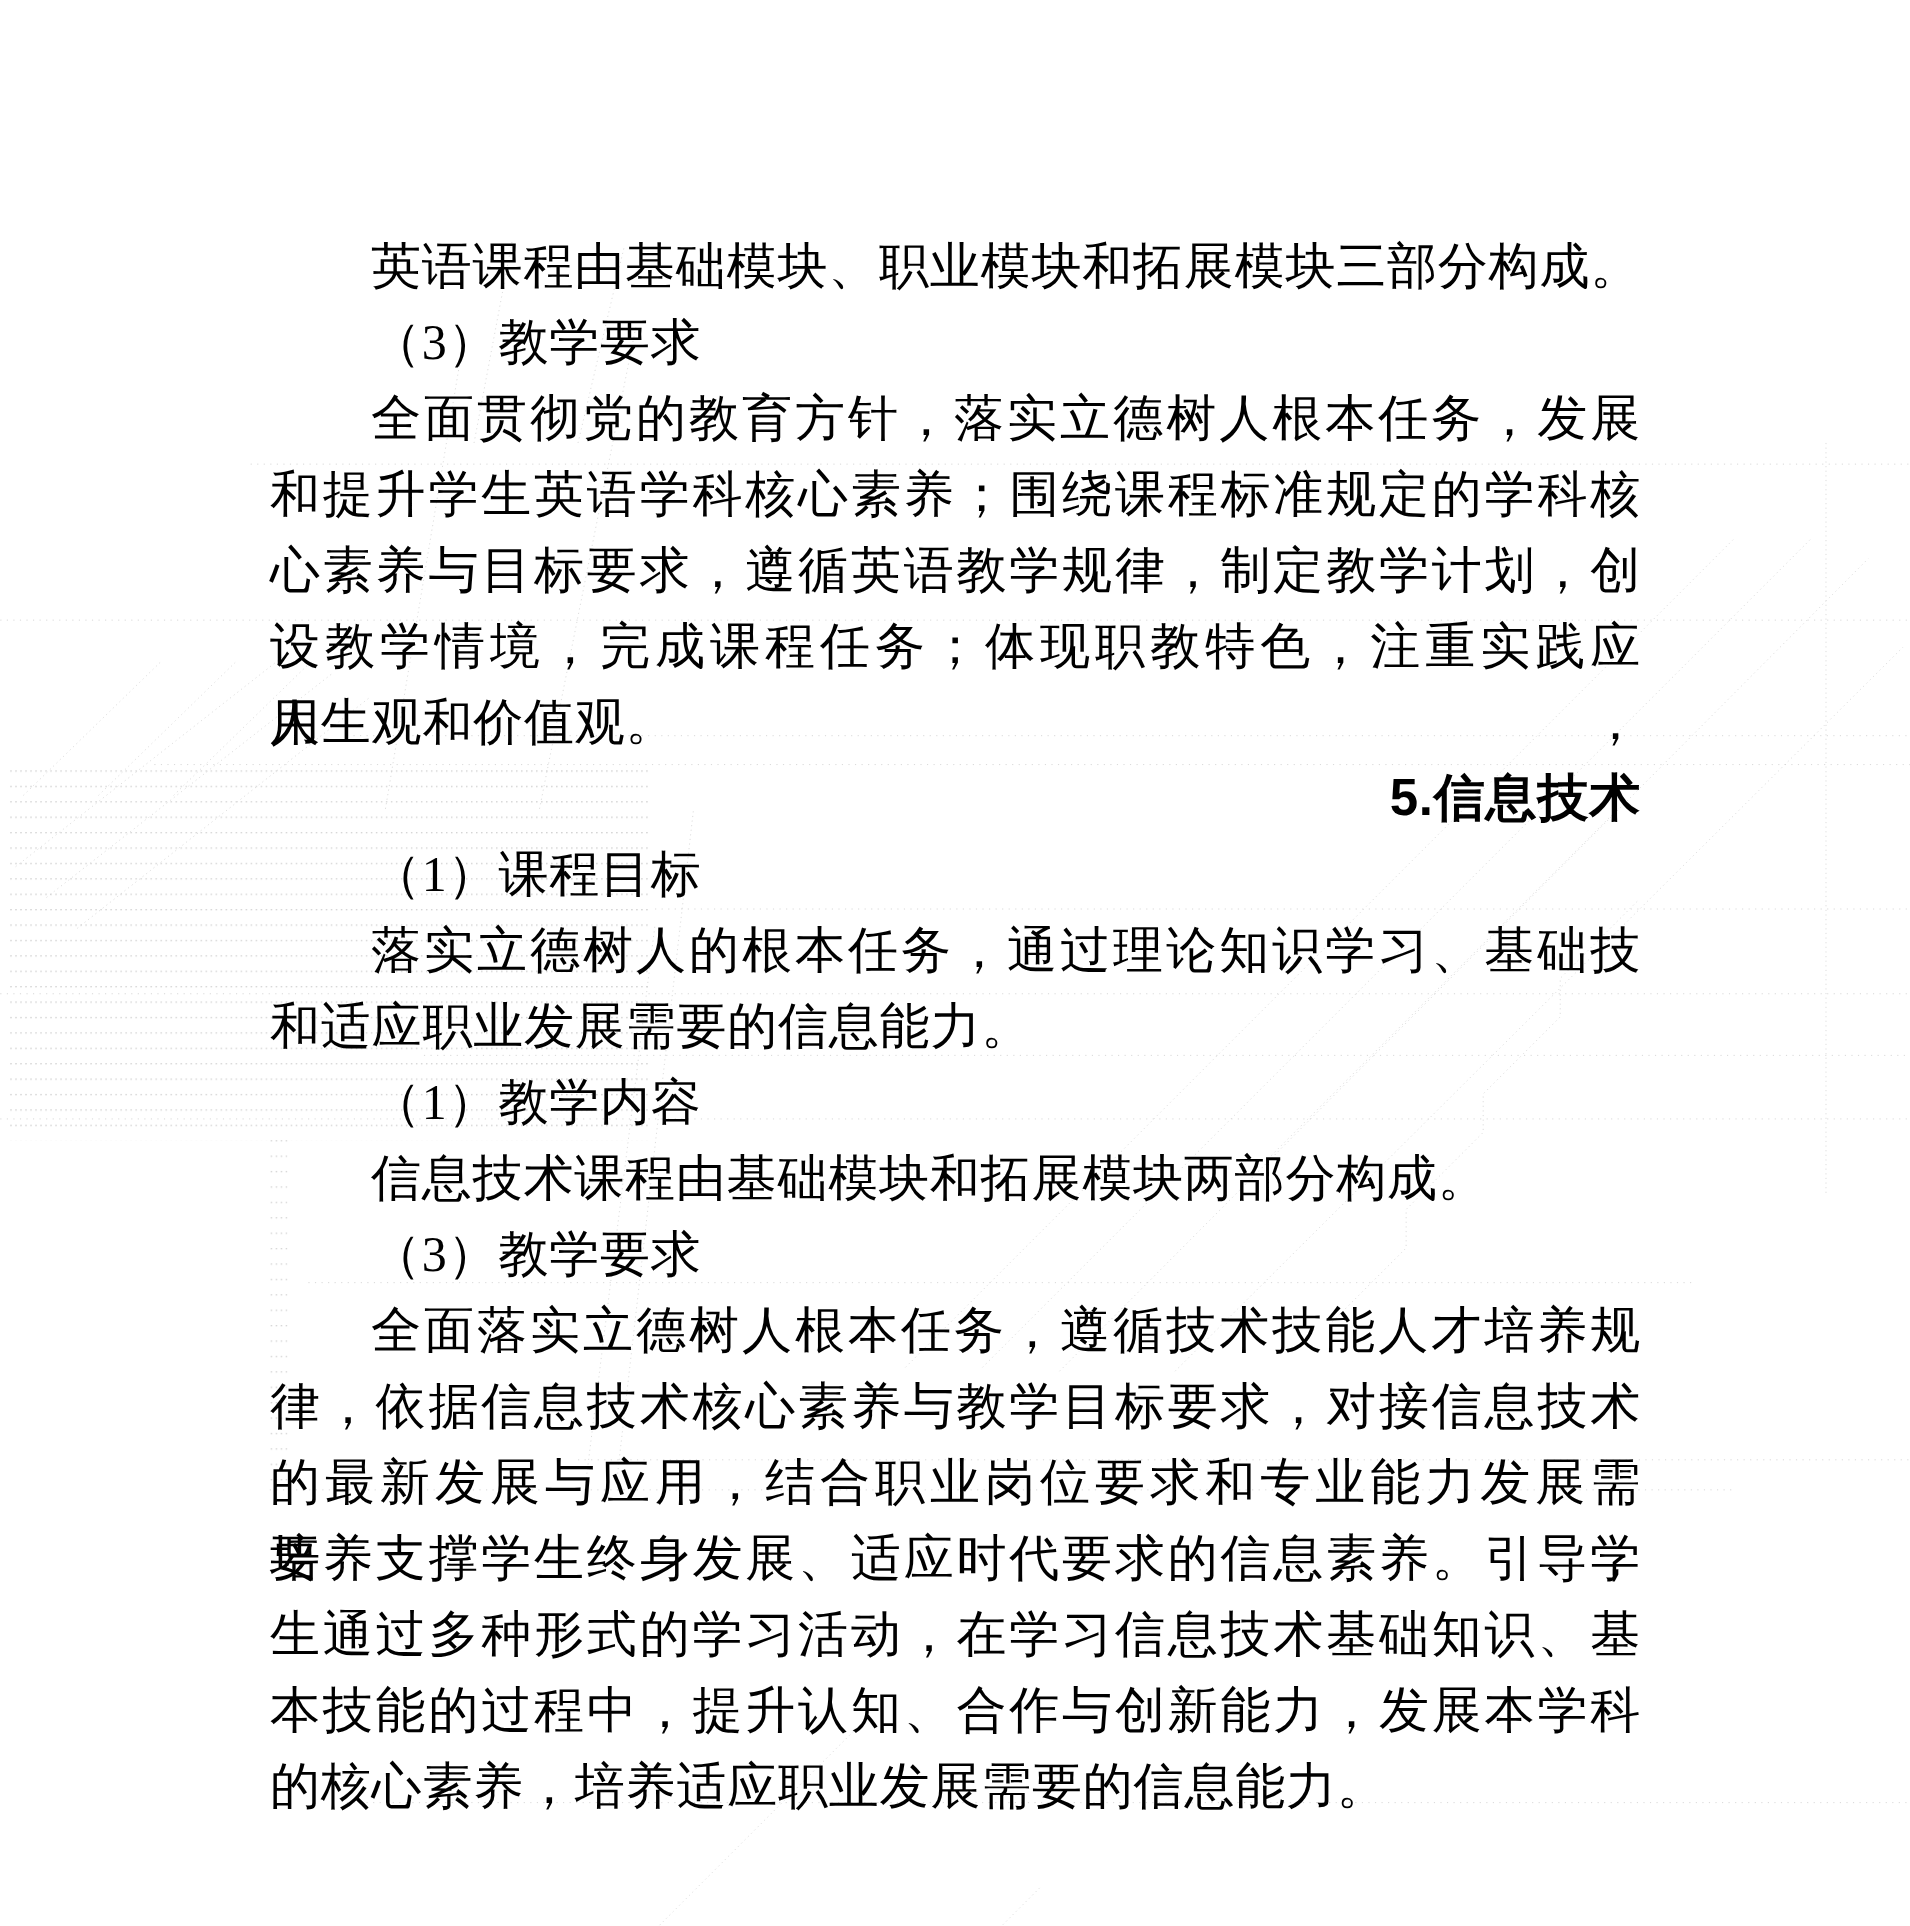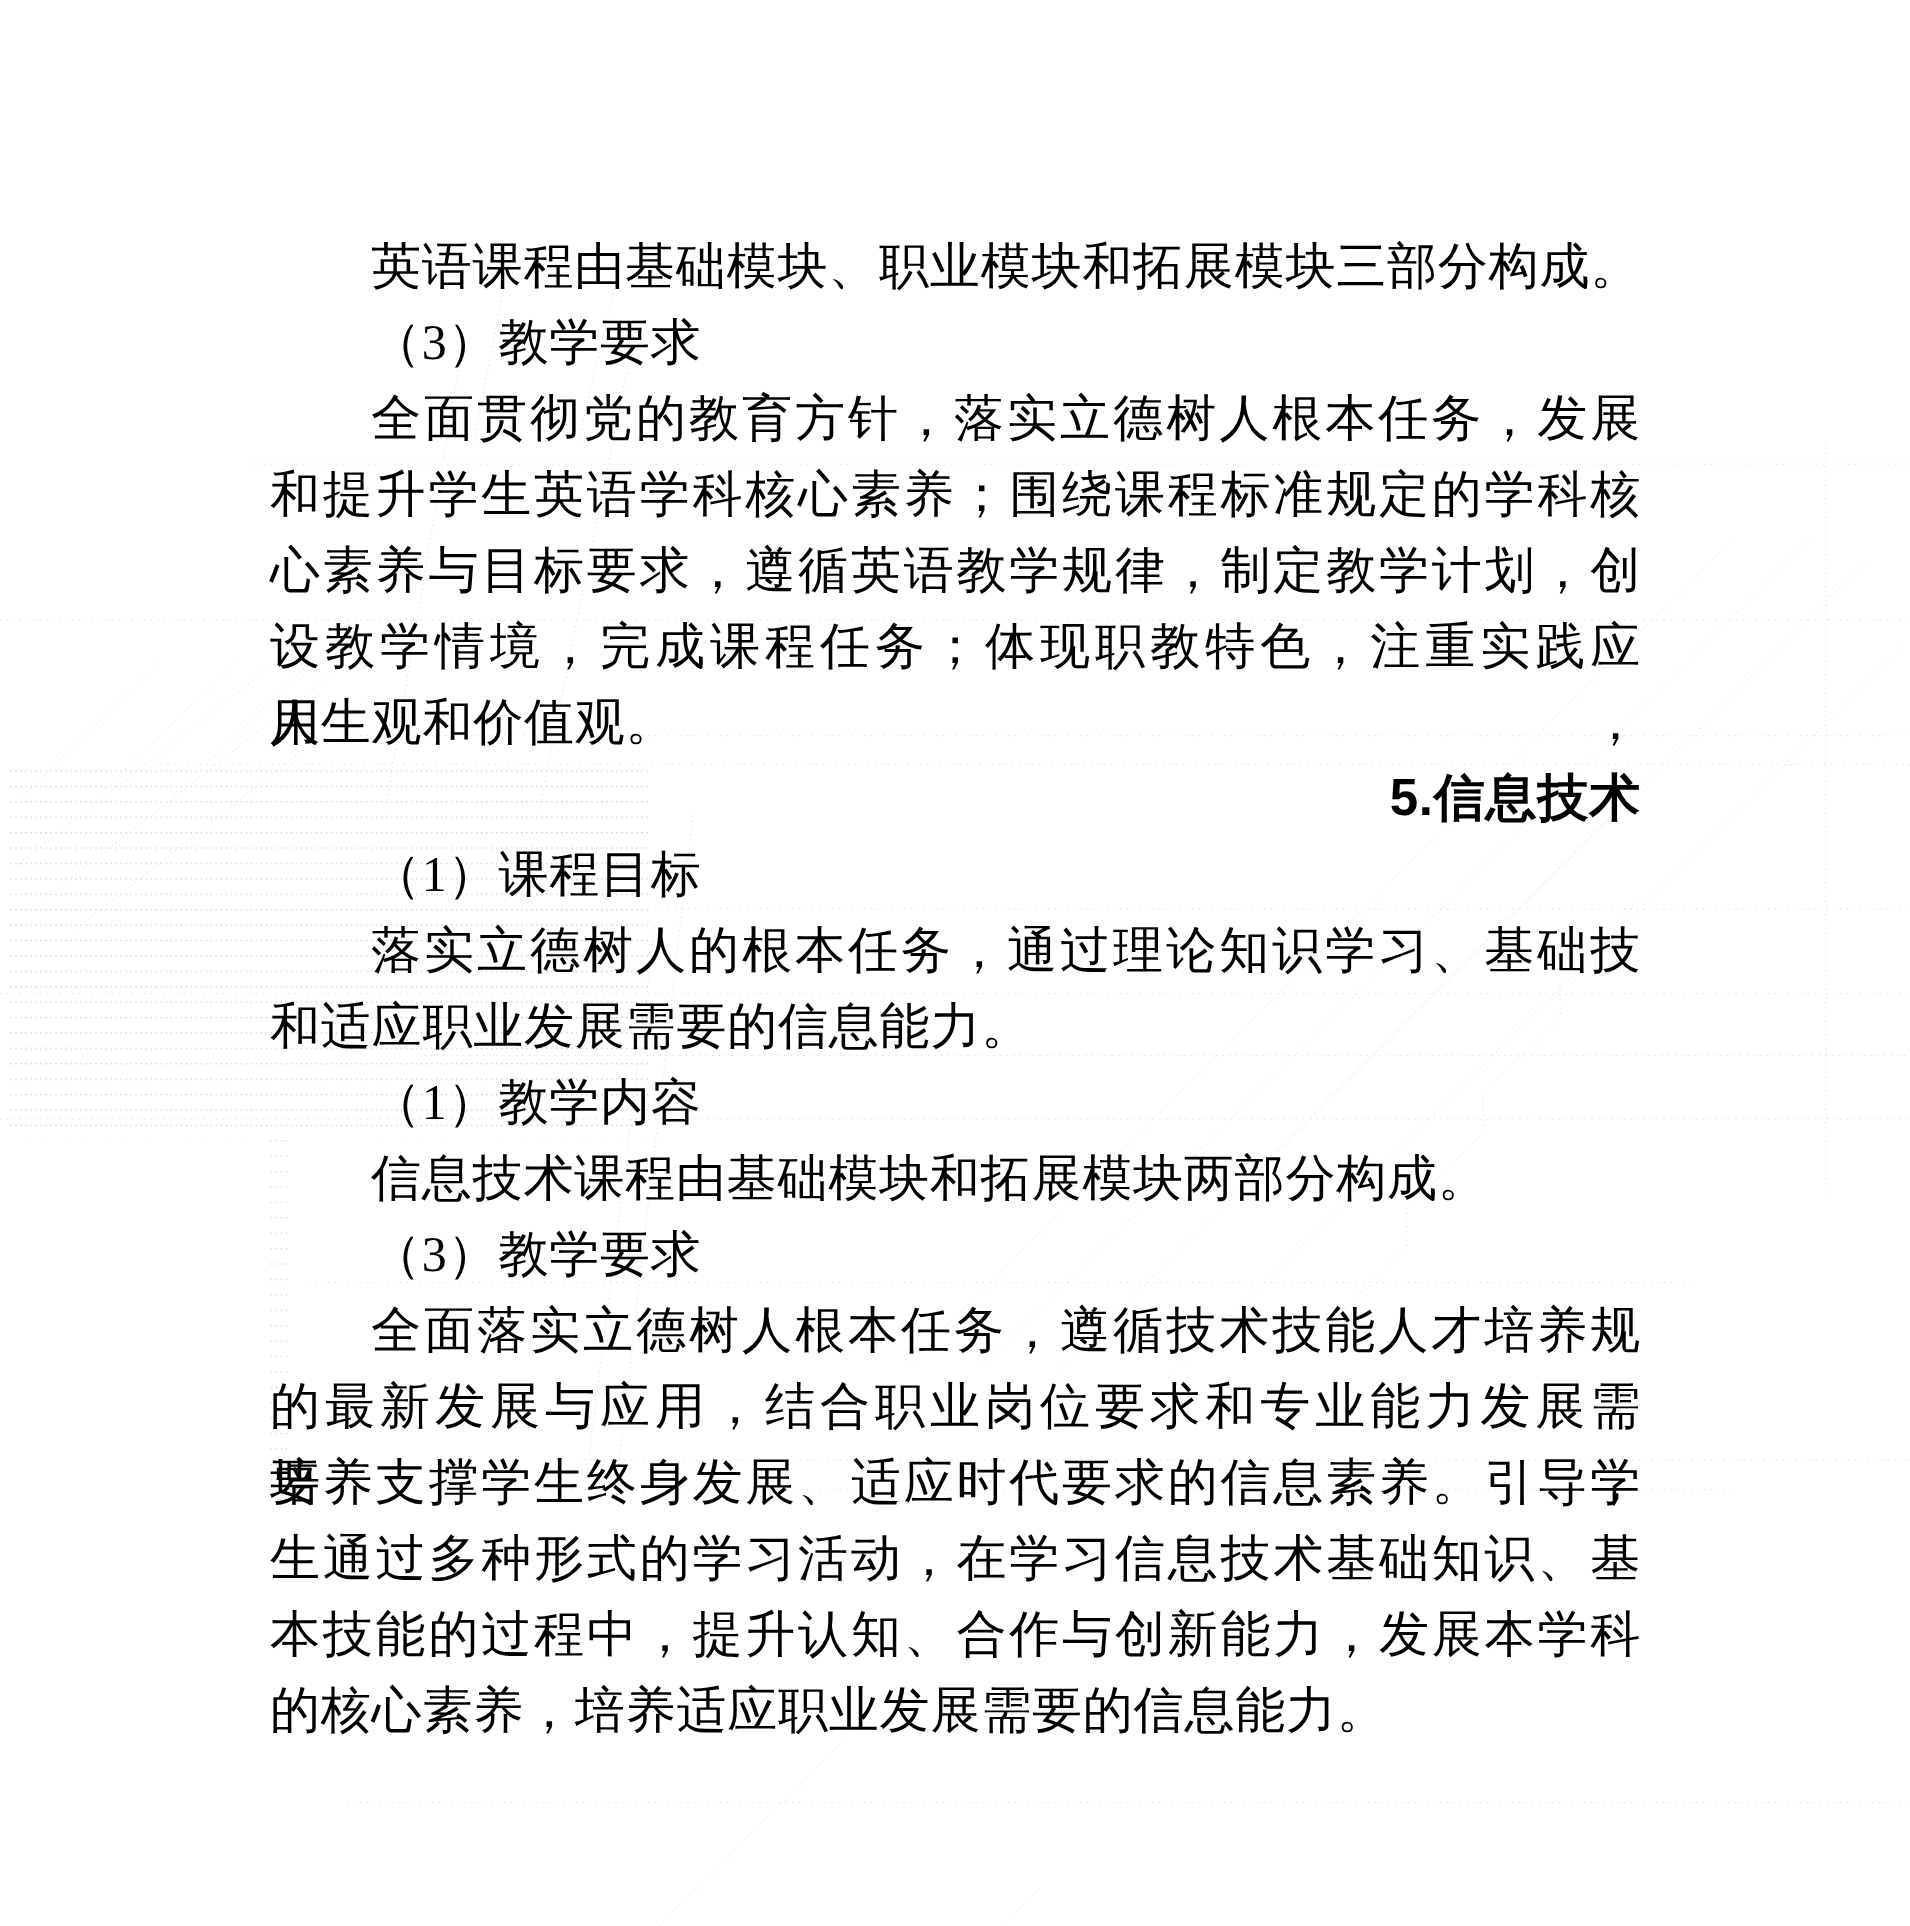--- a/index.html
+++ b/index.html
@@ -127,20 +127,21 @@
       <div class="line cont fill">设教学情境，完成课程任务；体现职教特色，注重实践应用，</div>
       <div class="line end">人生观和价值观。</div>
       <div class="line heading">5.信息技术</div>
       <div class="line sub">（1）课程目标</div>
       <div class="line start fill">落实立德树人的根本任务，通过理论知识学习、基础技</div>
       <div class="line end">和适应职业发展需要的信息能力。</div>
       <div class="line sub">（1）教学内容</div>
       <div class="line start">信息技术课程由基础模块和拓展模块两部分构成。</div>
       <div class="line sub">（3）教学要求</div>
       <div class="line start fill">全面落实立德树人根本任务，遵循技术技能人才培养规</div>
+      <div class="line cont fill">律，依据信息技术核心素养与教学目标要求，对接信息技术</div>
       <div class="line cont fill">的最新发展与应用，结合职业岗位要求和专业能力发展需要，</div>
       <div class="line cont fill">培养支撑学生终身发展、适应时代要求的信息素养。引导学</div>
       <div class="line cont fill">生通过多种形式的学习活动，在学习信息技术基础知识、基</div>
       <div class="line cont fill">本技能的过程中，提升认知、合作与创新能力，发展本学科</div>
       <div class="line end">的核心素养，培养适应职业发展需要的信息能力。</div>
     </main>
 
 </div>
 
 

